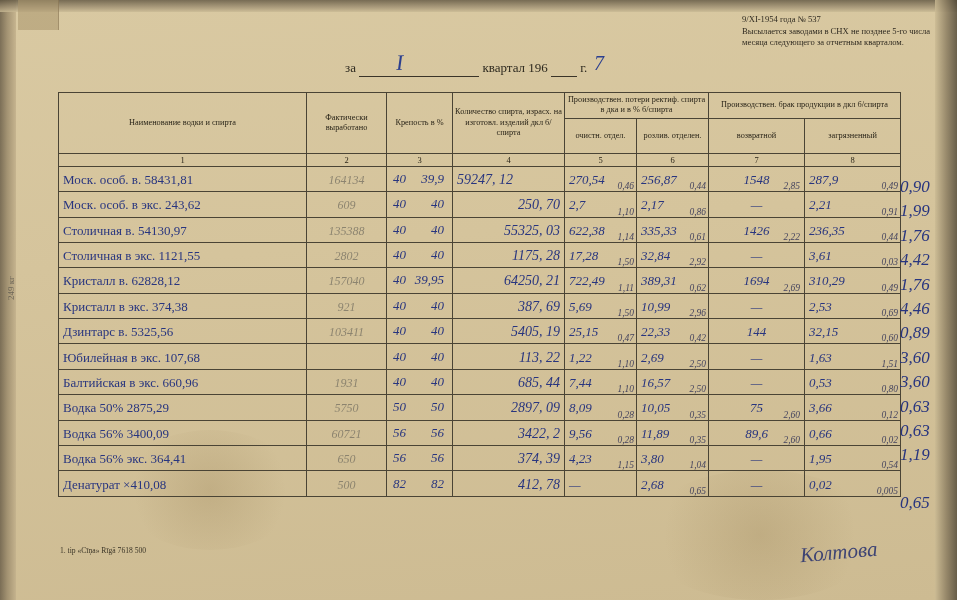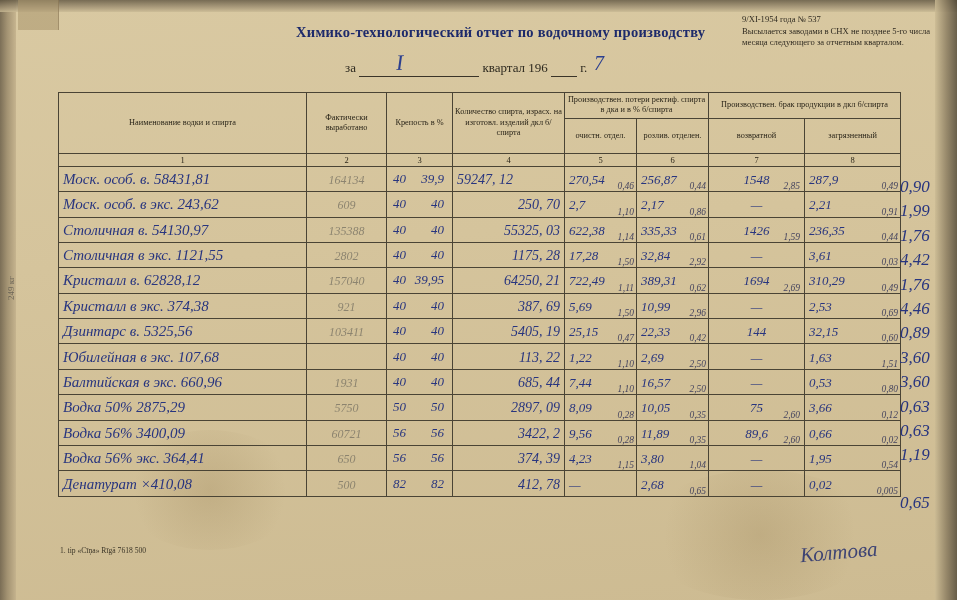--- a/index.html
+++ b/index.html
@@ -38,21 +38,21 @@
   .year-mark{position:absolute;left:594px;top:52px;font-size:20px;color:#2b3f8f;font-style:italic;}
 
   
   table.grid{position:absolute;left:58px;top:92px;width:842px;border-collapse:collapse;
     table-layout:fixed;}
   table.grid td,table.grid th{border:1px solid #4a4435;color:#2a2519;}
   thead th{font-size:8.3px;font-weight:normal;text-align:center;line-height:1.25;padding:2px 1px;
     vertical-align:middle;}
   .numrow td{font-size:8.5px;text-align:center;height:12px;padding:0;}
   tbody.body-rows td{height:24.4px;padding:0 4px;vertical-align:middle;}
-  .c-name{font-size:15px;color:#28357f;font-style:italic;white-space:nowrap;}
+  .c-name{font-size:13px;color:#28357f;white-space:nowrap;}
   .cell-c{text-align:center;}
   .big{font-size:14px;color:#28357f;font-style:italic;}
   .mid{font-size:13px;color:#28357f;font-style:italic;}
   .pencil{color:#7b7565;font-style:italic;font-size:12px;opacity:.8;}
   .sub{font-size:9.5px;color:#45445e;font-style:italic;}
 
   
   .farcol{position:absolute;left:900px;width:56px;}
   .farcol div{font-size:17px;color:#28357f;font-style:italic;text-align:left;}
 
@@ -68,21 +68,20 @@
 <div id="page">
 
   <div class="edge-left"></div>
   <div class="edge-top"></div>
   <div class="edge-right"></div>
   <div class="tape"></div>
   <div class="stain" style="left:120px;top:430px;width:180px;height:120px;"></div>
   <div class="stain" style="left:640px;top:470px;width:240px;height:130px;"></div>
 
 
-  <div class="hdr-title">Химико-технологический отчет по водочному производству</div>
 
   <div class="hdr-right" style="white-space:pre-line;">9/XI-1954 года № 537
 Высылается заводами в СНХ не позднее 5-го числа месяца следующего за отчетным кварталом.</div>
 
   <div class="za-line">
     <span>за</span>
     <span class="blank">&nbsp;</span>
     <span>квартал 196</span>
     <span style="display:inline-block;width:26px;border-bottom:1px solid #3a3428;">&nbsp;</span>
     <span>г.</span>
@@ -159,21 +158,21 @@
         <tr>
           <td><span class="c-name">Столичная в. 54130,97</span></td>
           <td class="cell-c"><span class="pencil">135388</span></td>
           <td class="cell-c">
             <span class="mid" style="float:left;margin-left:2px;">40</span>
             <span class="mid" style="float:right;margin-right:4px;">40</span>
           </td>
           <td style="text-align:right;"><span class="big">55325, 03</span></td>
           <td style="position:relative;"><span class="mid">622,38</span><span class="sub" style="position:absolute;right:2px;bottom:0;">1,14</span></td>
           <td style="position:relative;"><span class="mid">335,33</span><span class="sub" style="position:absolute;right:2px;bottom:0;">0,61</span></td>
-          <td style="position:relative;text-align:center;"><span class="mid">1426</span><span class="sub" style="position:absolute;right:4px;bottom:0;">1,59</span></td>
+          <td style="position:relative;text-align:center;"><span class="mid">1426</span><span class="sub" style="position:absolute;right:4px;bottom:0;">2,22</span></td>
           <td style="position:relative;"><span class="mid">236,35</span><span class="sub" style="position:absolute;right:2px;bottom:0;">0,44</span></td>
         </tr>
         <tr>
           <td><span class="c-name">Столичная в экс. 1121,55</span></td>
           <td class="cell-c"><span class="pencil">2802</span></td>
           <td class="cell-c">
             <span class="mid" style="float:left;margin-left:2px;">40</span>
             <span class="mid" style="float:right;margin-right:4px;">40</span>
           </td>
           <td style="text-align:right;"><span class="big">1175, 28</span></td>

